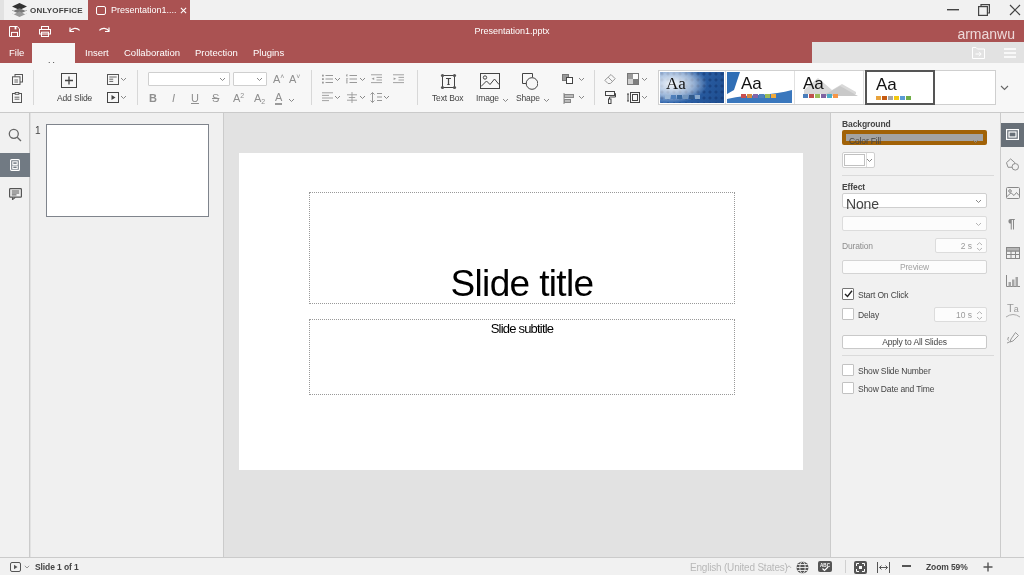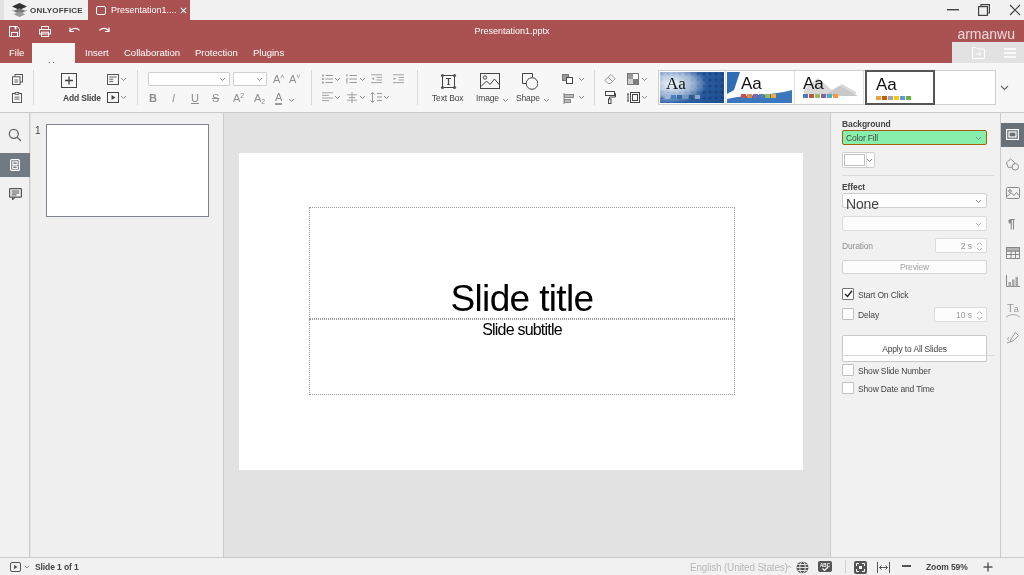--- a/index.html
+++ b/index.html
@@ -67,21 +67,21 @@
   <svg class="abs" style="left:98px;top:7px;" width="12" height="9" viewBox="0 0 12 9">
     <path d="M11 4 C9 0.8 4 0.2 1.4 3.4" fill="none" stroke="#fff" stroke-width="1.2"></path>
     <path d="M11 0.5 L11 4.5 L7 4.5" fill="none" stroke="#fff" stroke-width="1.2"></path>
   </svg>
   <div class="abs" style="left:0;top:0;width:1024px;height:22px;display:flex;align-items:center;justify-content:center;">
     <span style="font-size:9px;color:#fff;">Presentation1.pptx</span>
   </div>
   <span class="abs" style="right:9px;top:6px;font-size:14px;color:#eed9d9;">armanwu</span>
 </div>
 
-<div class="abs" style="left:0;top:42px;width:952px;height:21px;background:#aa5252;">
+<div class="abs" style="left:0;top:42px;width:812px;height:21px;background:#aa5252;">
   <div class="abs" style="left:32px;top:1px;width:43px;height:20px;background:#f7f7f7;"></div>
   <div class="abs" style="left:0;top:5px;width:1024px;font-size:9.5px;color:#fff;">
     <span class="abs" style="left:9px;">File</span>
     <span class="abs" style="left:48px;color:#444;margin-top:12px;">Home</span>
     <span class="abs" style="left:85px;">Insert</span>
     <span class="abs" style="left:124px;">Collaboration</span>
     <span class="abs" style="left:195px;">Protection</span>
     <span class="abs" style="left:253px;">Plugins</span>
   </div>
 
@@ -111,21 +111,21 @@
   <svg class="abs" style="left:12px;top:29px;" width="10" height="11" viewBox="0 0 10 11">
     <rect x="0.5" y="1.5" width="9" height="9" fill="none" stroke="#555"></rect>
     <rect x="3.2" y="0.5" width="3.6" height="1.8" fill="#f7f7f7" stroke="#555" stroke-width="0.9"></rect>
     <path d="M2.6 5.2 H7.4 M2.6 7.2 H7.4" stroke="#555" stroke-width="0.9"></path>
   </svg>
 
   <svg class="abs" style="left:61px;top:10px;" width="16" height="15" viewBox="0 0 16 15">
     <rect x="0.5" y="0.5" width="15" height="14" fill="none" stroke="#444"></rect>
     <path d="M8 3.5 V11.5 M4 7.5 H12" stroke="#444" stroke-width="1.3"></path>
   </svg>
-  <span class="abs lbl" style="left:63px;top:30px;font-weight:bold;">Add Slide</span>
+  <span class="abs lbl" style="left:57px;top:30px;">Add Slide</span>
   <svg class="abs" style="left:86px;top:34px;" width="7" height="5" viewBox="0 0 7 5">
       <path d="M1 1 L3.5 3.5 L6 1" fill="none" stroke="#888"></path>
     </svg>
 
   <svg class="abs" style="left:107px;top:11px;" width="12" height="11" viewBox="0 0 12 11">
     <rect x="0.5" y="0.5" width="11" height="10" fill="none" stroke="#555"></rect>
     <path d="M2.3 3 H9.7 M2.3 5.2 H6.2 M2.3 7.4 H6.2" stroke="#555" stroke-width="0.9"></path>
   </svg>
   <svg class="abs" style="left:120px;top:14px;" width="7" height="5" viewBox="0 0 7 5">
       <path d="M1 1 L3.5 3.5 L6 1" fill="none" stroke="#888"></path>
@@ -368,34 +368,34 @@
 </div>
 
 <div class="abs" style="left:31px;top:113px;width:193px;height:444px;background:#f0f0f0;border-right:1px solid #cbcbcb;">
   <span class="abs" style="left:4px;top:12px;font-size:10px;color:#444;">1</span>
   <div class="abs" style="left:15px;top:11px;width:163px;height:93px;background:#fff;border:1.5px solid #7f848c;"></div>
 </div>
 
 <div class="abs" style="left:225px;top:113px;width:605px;height:444px;background:#e2e2e2;">
 
   <div class="abs" style="left:14px;top:40px;width:564px;height:317px;background:#fff;">
-    <div class="abs" style="left:70px;top:54px;width:426px;height:112px;border:1px dotted #999;">
+    <div class="abs" style="left:70px;top:39px;width:426px;height:112px;border:1px dotted #999;">
       <div class="abs" style="left:0;bottom:-2px;width:100%;text-align:center;font-size:37px;letter-spacing:-0.65px;color:#000;">Slide title</div>
     </div>
     <div class="abs" style="left:70px;top:166px;width:426px;height:76px;border:1px dotted #999;">
-      <div class="abs" style="left:0;top:1px;width:100%;text-align:center;font-size:16px;letter-spacing:-0.8px;color:#000;">Slide subtitle</div>
+      <div class="abs" style="left:0;top:1px;width:100%;text-align:center;font-size:13px;letter-spacing:-0.8px;color:#000;">Slide subtitle</div>
     </div>
   </div>
 
 </div>
 
 <div class="abs" style="left:830px;top:113px;width:1px;height:444px;background:#cbcbcb;"></div>
 <div class="abs" id="rightpanel" style="left:831px;top:113px;width:169px;height:444px;background:#f1f1f1;">
   <span class="abs" style="left:11px;top:6px;font-size:8.5px;font-weight:bold;color:#444;letter-spacing:-0.1px;">Background</span>
-  <div class="abs" style="left:11px;top:17px;width:145px;height:15px;background:#86efac;border:1px solid #a16207;border-radius:2px;">
+  <div class="abs" style="left:11px;top:17px;width:145px;height:15px;background:#a3a3a3;border:4px solid #a16207;border-radius:2px;">
     <span class="abs" style="left:3px;top:2px;font-size:8.5px;color:#444;letter-spacing:-0.15px;">Color Fill</span>
     <svg class="abs" style="right:4px;top:5px;" width="7" height="5" viewBox="0 0 7 5">
         <path d="M1 1 L3.5 3.5 L6 1" fill="none" stroke="#888"></path>
       </svg>
   </div>
   <div class="abs" style="left:11px;top:39px;width:33px;height:16px;border:1px solid #cfcfcf;border-radius:2px;background:#fff;">
     <div class="abs" style="left:1px;top:1px;width:21px;height:12px;border:1px solid #c0c0c0;background:#fff;"></div>
     <div class="abs" style="left:23px;top:0;width:1px;height:14px;background:#dcdcdc;"></div>
     <svg class="abs" style="right:1px;top:5px;" width="7" height="5" viewBox="0 0 7 5">
         <path d="M1 1 L3.5 3.5 L6 1" fill="none" stroke="#888"></path>
@@ -437,21 +437,21 @@
   <span class="abs" style="left:27px;top:197px;font-size:8.5px;color:#444;letter-spacing:-0.15px;">Delay</span>
   <div class="abs" style="left:103px;top:194px;width:53px;height:15px;background:#fcfcfc;border:1px solid #dcdcdc;border-radius:2px;">
     <span class="abs" style="right:14px;top:2px;font-size:8.5px;color:#9a9a9a;">10 s</span>
     <svg class="abs" style="right:3px;top:3px;" width="7" height="4" viewBox="0 0 7 4">
         <path d="M1 3 L3.5 0.7 L6 3" fill="none" stroke="#b5b5b5"></path>
       </svg>
     <svg class="abs" style="right:3px;top:8px;" width="7" height="4" viewBox="0 0 7 4">
         <path d="M1 1 L3.5 3.3 L6 1" fill="none" stroke="#b5b5b5"></path>
       </svg>
   </div>
-  <div class="abs" style="left:11px;top:222px;width:145px;height:27px;background:#fff;border:1px solid #c9c9c9;border-radius:2px;display:flex;align-items:center;justify-content:center;">
+  <div class="abs" style="left:11px;top:222px;width:145px;height:14px;background:#fff;border:1px solid #c9c9c9;border-radius:2px;display:flex;align-items:center;justify-content:center;">
     <span style="font-size:8.5px;color:#444;letter-spacing:-0.15px;">Apply to All Slides</span>
   </div>
   <div class="abs" style="left:11px;top:242px;width:152px;height:1px;background:#dadada;"></div>
   <div class="abs" style="left:11px;top:251px;width:12px;height:12px;background:#fff;border:1px solid #c2c2c2;border-radius:1px;"></div>
   <span class="abs" style="left:27px;top:253px;font-size:8.5px;color:#444;letter-spacing:-0.15px;">Show Slide Number</span>
   <div class="abs" style="left:11px;top:269px;width:12px;height:12px;background:#fff;border:1px solid #c2c2c2;border-radius:1px;"></div>
   <span class="abs" style="left:27px;top:271px;font-size:8.5px;color:#444;letter-spacing:-0.15px;">Show Date and Time</span>
 </div>
 
 <div class="abs" id="rightstrip" style="left:1000px;top:113px;width:24px;height:444px;background:#f1f1f1;border-left:1px solid #cbcbcb;">

